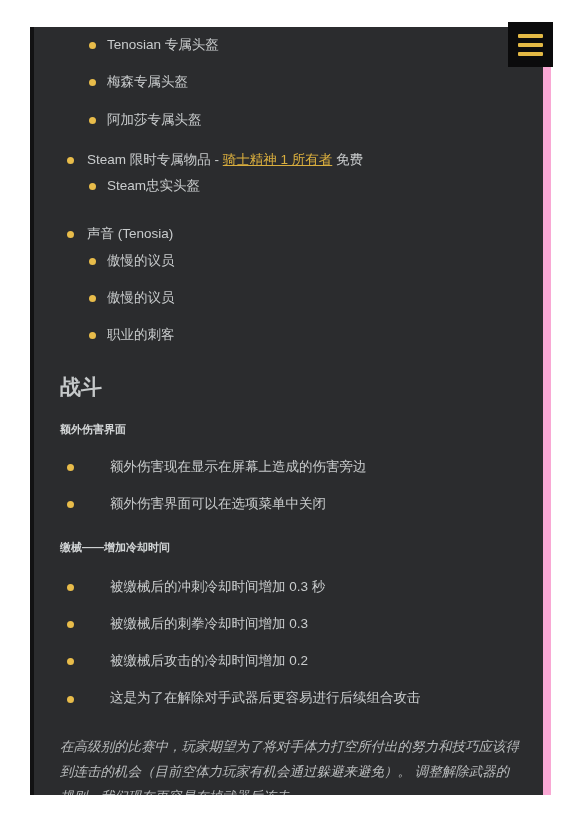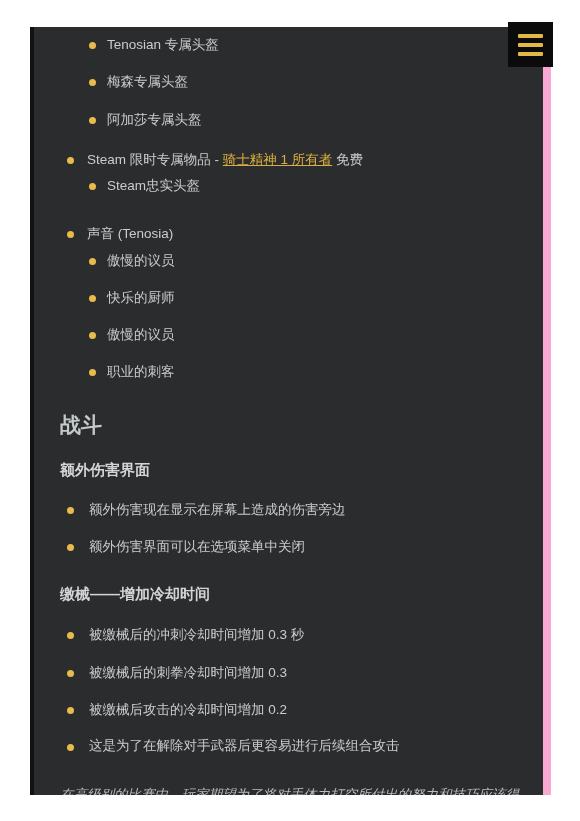--- a/index.html
+++ b/index.html
@@ -97,41 +97,41 @@
 
   
   li.l1 { padding-left: 53px; margin: 0 0 6px 0; }
   li.l1 > .bullet { left: 33px; }
 
   
   li.l2 { padding-left: 73px; margin: 0 0 6px 0; }
   li.l2 > .bullet { left: 55px; }
 
   
-  li.lc { padding-left: 55px; margin: 0 0 6px 0; }
+  li.lc { padding-left: 76px; margin: 0 0 6px 0; }
   li.lc > .bullet { left: 33px; }
 
   .spacer-lg { height: 22px; }
   .spacer-md { height: 14px; }
   .spacer-sm { height: 8px; }
 
   h2.section-title {
     margin: 0;
     padding: 0 0 0 26px;
     color: #c6c9ca;
     font-size: 21px;
     font-weight: 700;
     line-height: 1.3;
   }
 
   h3.sub-title {
     margin: 0;
     padding: 0 0 0 26px;
     color: #d2d5d6;
-    font-size: 15px;
+    font-size: 11px;
     font-weight: bold;
     line-height: 1.4;
   }
 
   p.note {
     margin: 0;
     padding: 0 26px 0 26px;
     color: #b9bcbd;
     font-size: 13.5px;
     font-style: italic;
@@ -193,24 +193,20 @@
         </li>
       </ul>
 
       <ul class="lvl2">
         <li class="item l2" style="margin-top:2px;">
           <span class="bullet"></span>
           <span class="txt">傲慢的议员</span>
         </li>
         <li class="item l2" style="margin-top:17px;">
           <span class="bullet"></span>
-          <span class="txt">快乐的厨师</span>
-        </li>
-        <li class="item l2" style="margin-top:17px;">
-          <span class="bullet"></span>
           <span class="txt">傲慢的议员</span>
         </li>
         <li class="item l2" style="margin-top:17px;">
           <span class="bullet"></span>
           <span class="txt">职业的刺客</span>
         </li>
       </ul>
 
       <div style="height:22px;"></div>
 

